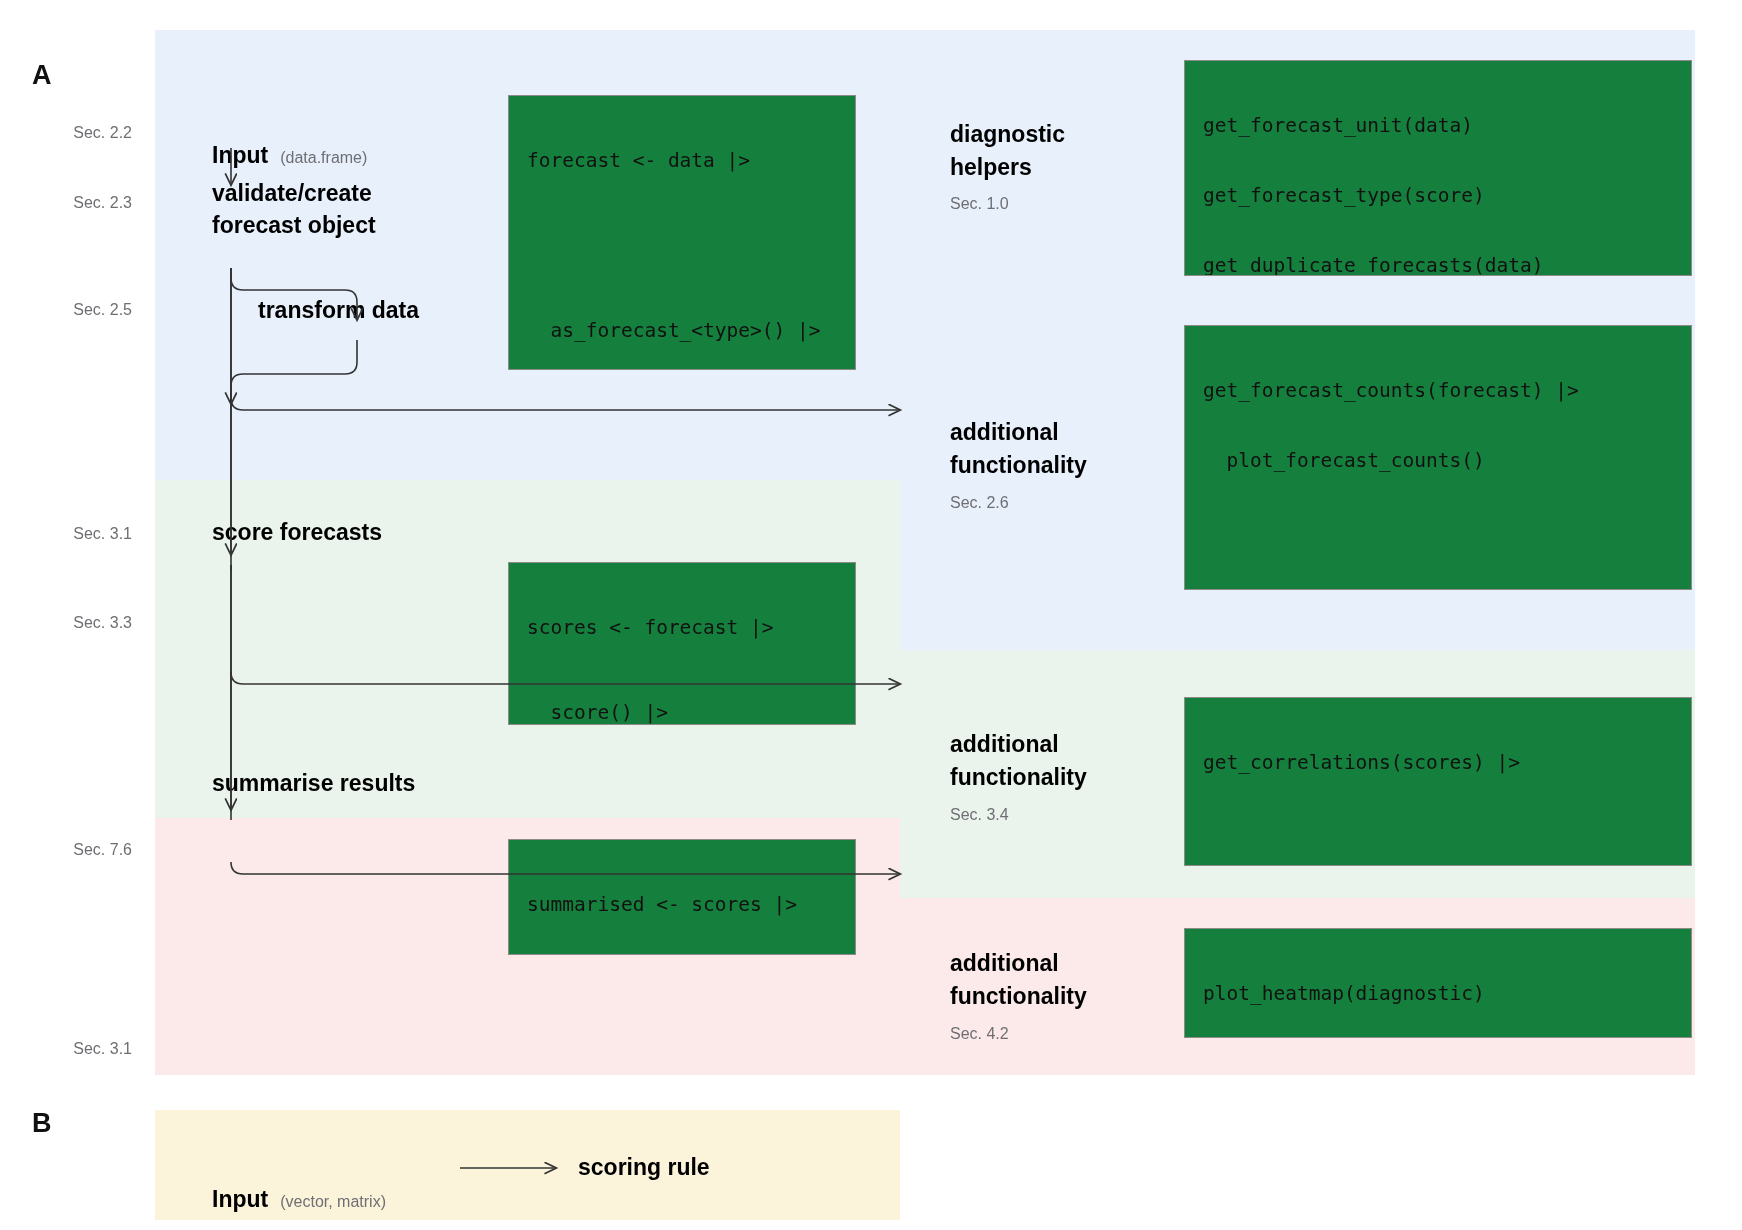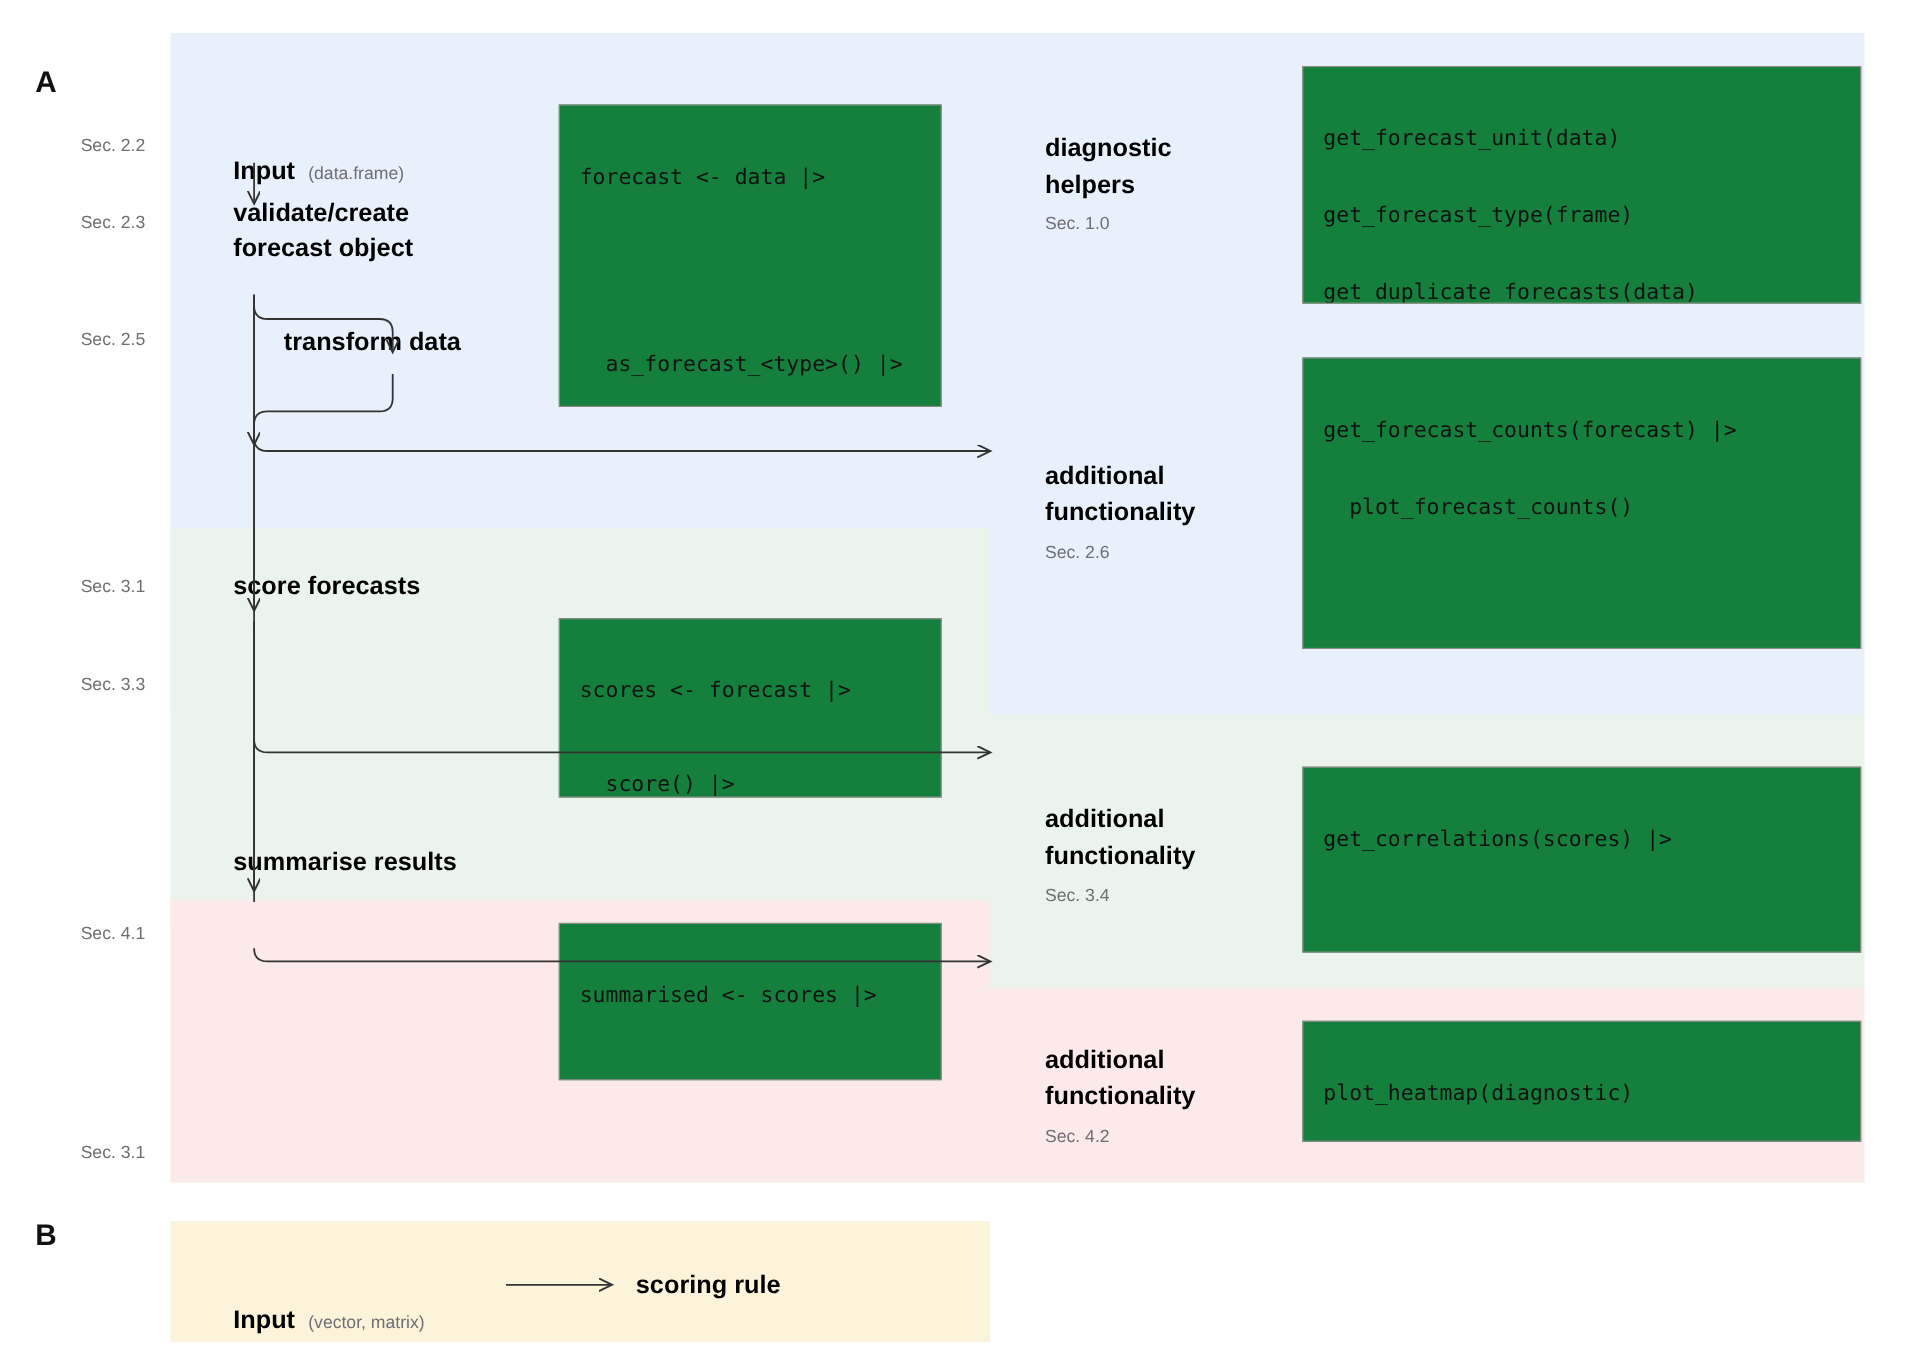--- a/index.html
+++ b/index.html
@@ -125,21 +125,21 @@
   <div class="band" id="band-yellow"></div>
 
   <div class="panel-letter" id="panel-a-letter">A</div>
   <div class="panel-letter" id="panel-b-letter">B</div>
 
   <div class="sec" style="left:52px;  top:124px;">Sec. 2.2</div>
   <div class="sec" style="left:52px;  top:194px;">Sec. 2.3</div>
   <div class="sec" style="left:52px;  top:301px;">Sec. 2.5</div>
   <div class="sec" style="left:52px;  top:525px;">Sec. 3.1</div>
   <div class="sec" style="left:52px;  top:614px;">Sec. 3.3</div>
-  <div class="sec" style="left:52px;  top:841px;">Sec. 4.1</div>
+  <div class="sec" style="left:52px;  top:841px;">Sec. 7.6</div>
   <div class="sec" style="left:52px;  top:1040px;">Sec. 3.1</div>
 
   <div class="node" style="left:212px; top:108px;">
     <span>Input</span><span class="node-sub" style="margin-left:12px;">(data.frame)</span>
   </div>
 
   <div class="node" style="left:212px; top:178px;">validate/create
 forecast object</div>
   <div class="node" style="left:258px; top:295px;">transform data</div>
   <div class="node" style="left:212px; top:517px;">score forecasts</div>
@@ -153,32 +153,32 @@
 
   <div class="codebox flow" style="left:508px; top:95px; width:348px; height:275px;">
     <span class="ln">forecast &lt;- data |&gt;</span>
     <span class="ln"></span>
     <span class="ln">  as_forecast_&lt;type&gt;() |&gt;</span>
     
     
     
   </div>
 
-  <div class="codebox flow" style="left:508px; top:839px; width:348px; height:143px;">
+  <div class="codebox flow" style="left:508px; top:839px; width:348px; height:116px;">
     <span class="ln">summarised &lt;- scores |&gt;</span>
     
   </div>
 
   <div class="group-head" style="left:950px; top:118px;">diagnostic
 helpers</div>
   <div class="group-sec" style="left:950px; top:195px;">Sec. 1.0</div>
 
   <div class="codebox" style="left:1184px; top:60px; width:508px; height:216px;">
     <span class="ln">get_forecast_unit(data)</span>
-    <span class="ln">get_forecast_type(frame)</span>
+    <span class="ln">get_forecast_type(score)</span>
     <span class="ln">get_duplicate_forecasts(data)</span>
     
     
     
   </div>
 
   <div class="group-head" style="left:950px; top:416px;">additional
 functionality</div>
   <div class="group-sec" style="left:950px; top:494px;">Sec. 2.6</div>
 

